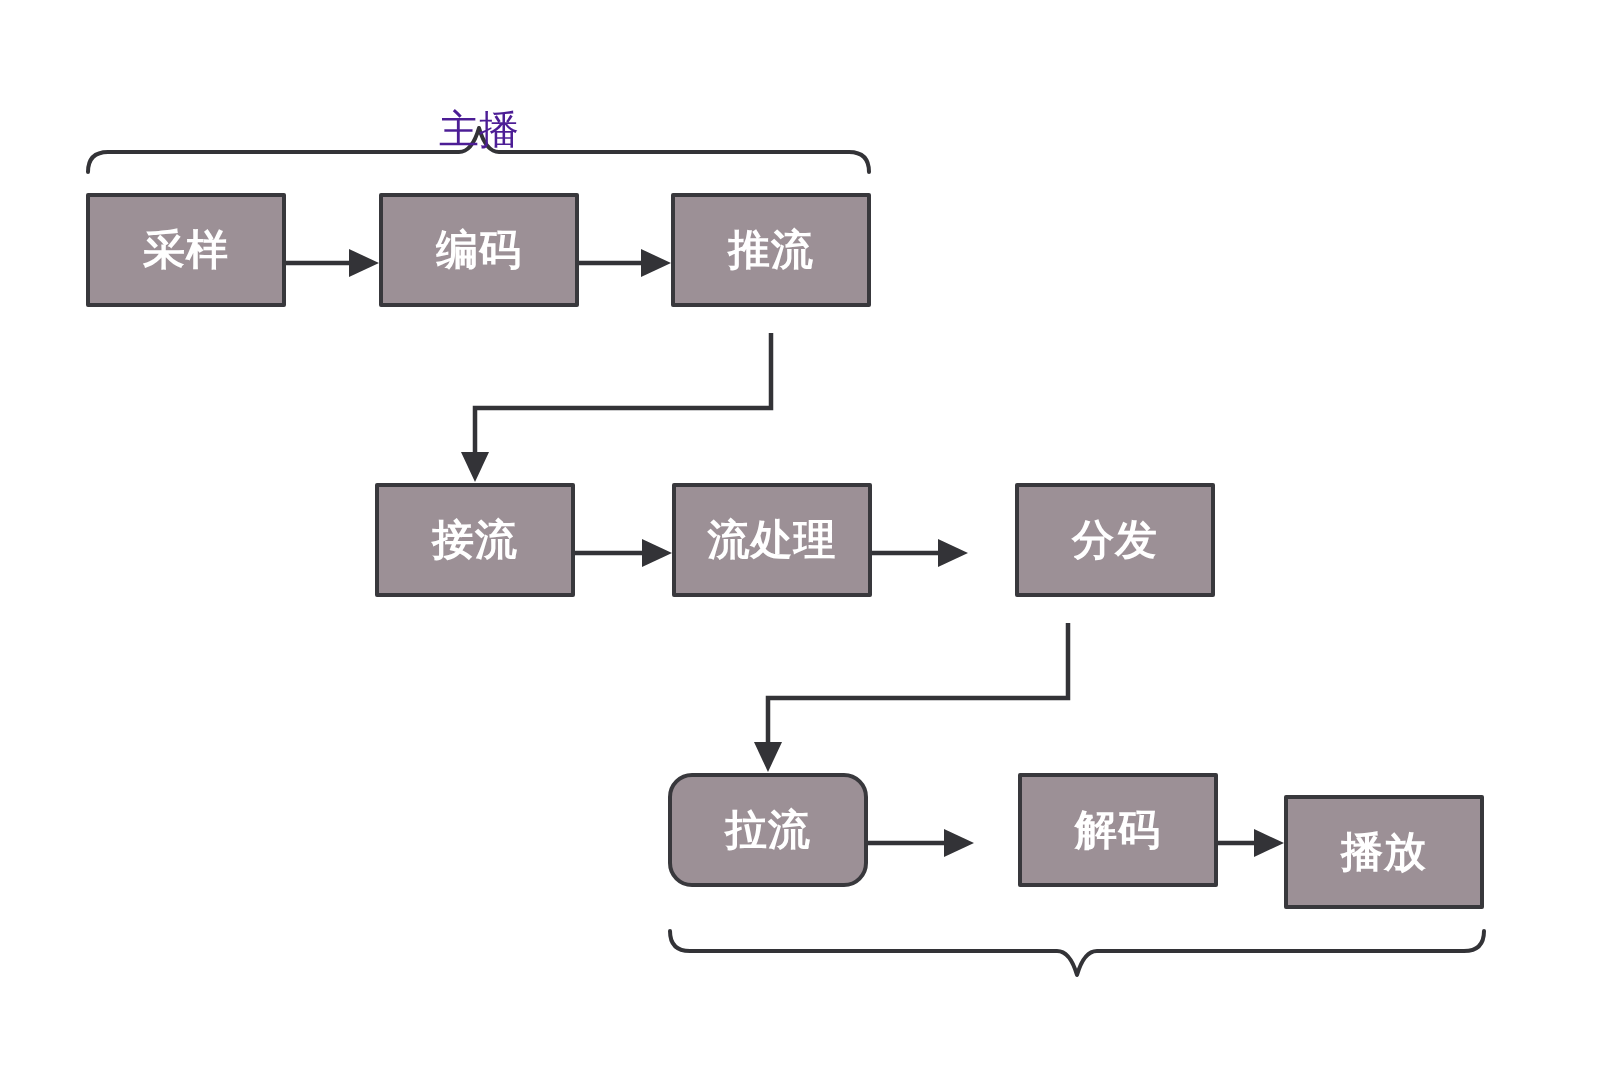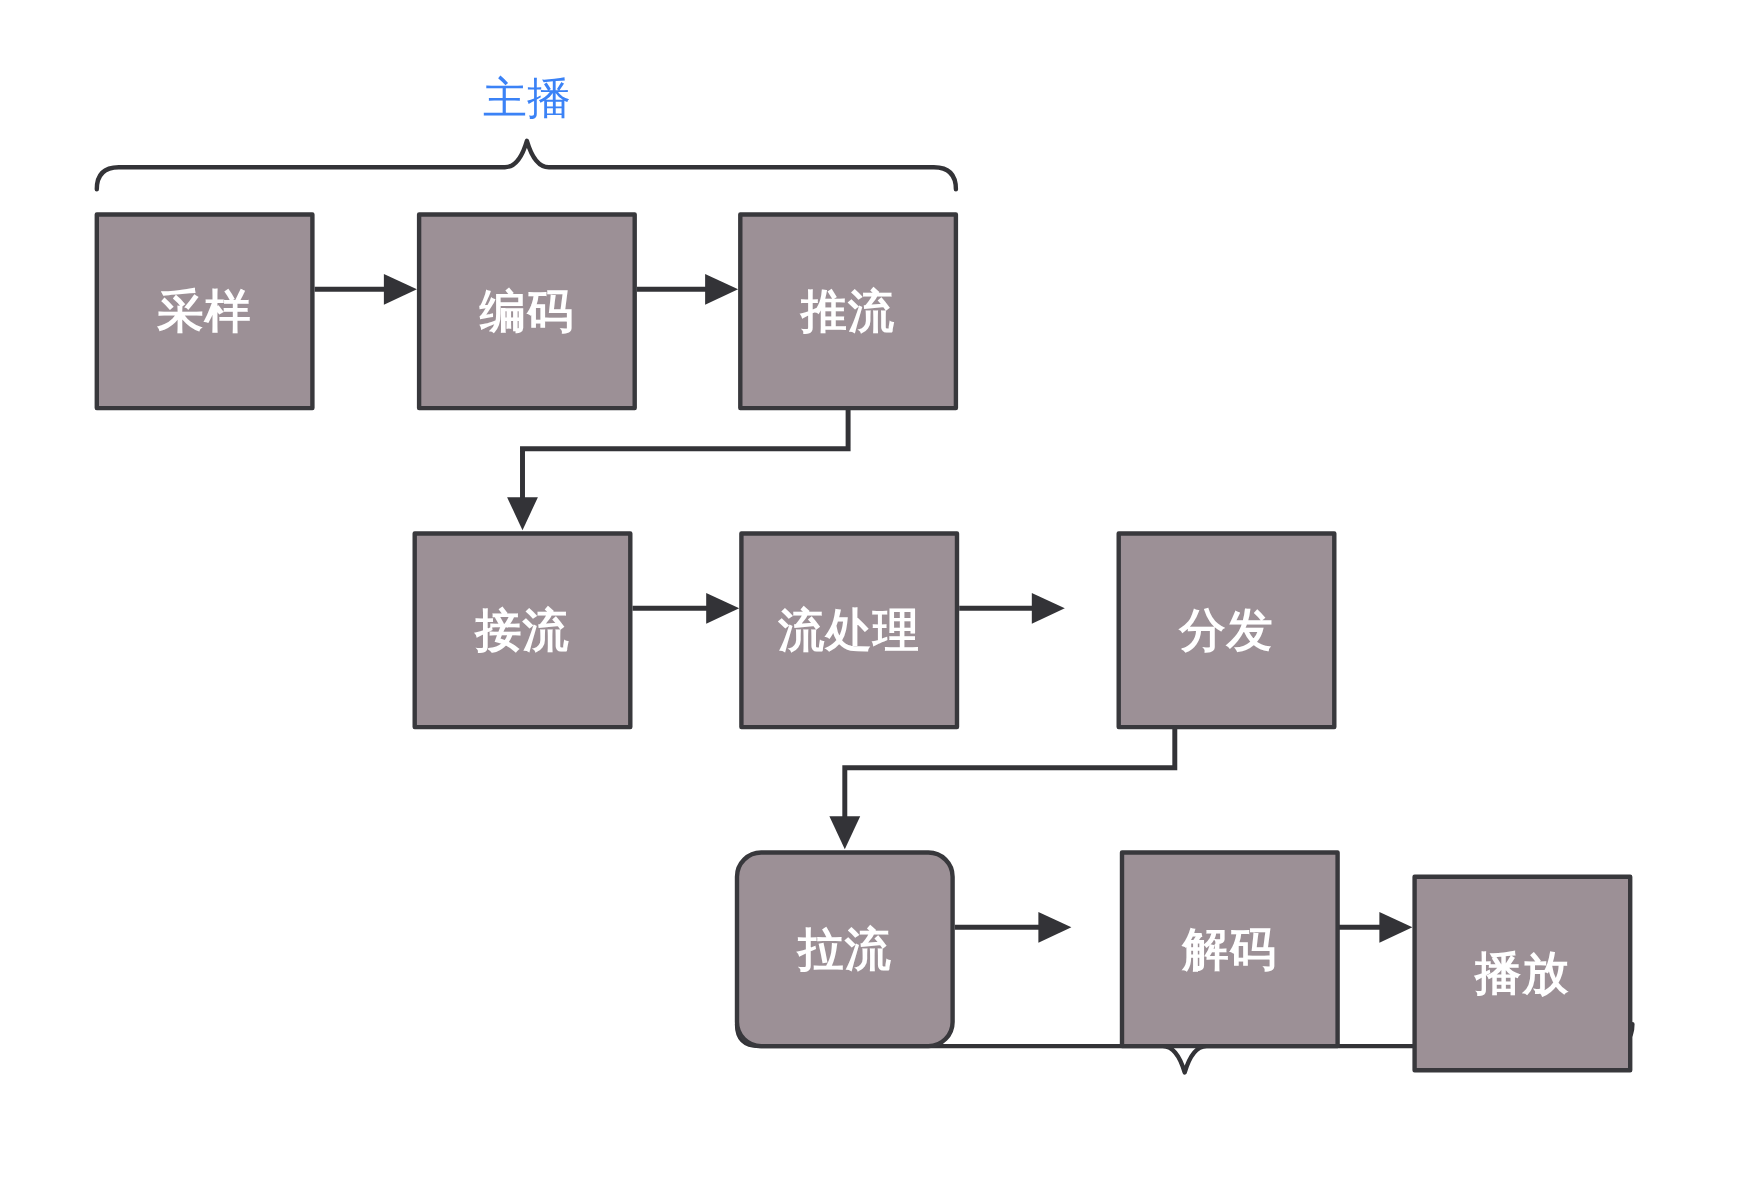--- a/index.html
+++ b/index.html
@@ -18,44 +18,45 @@
   #connector-layer {
     position: absolute;
     left: 0;
     top: 0;
     width: 1597px;
     height: 1087px;
   }
   .node {
     position: absolute;
     width: 200px;
-    height: 180px;
+    height: 114px;
     box-sizing: border-box;
     background: #9c9096;
     border: 4px solid #38383c;
     border-radius: 2px;
     display: flex;
     align-items: center;
     justify-content: center;
     color: #ffffff;
     font-size: 42px;
     font-weight: bold;
     letter-spacing: 1px;
     text-align: center;
   }
   .group-label {
     position: absolute;
     width: 240px;
     height: 50px;
     display: flex;
     align-items: center;
     justify-content: center;
-    color: #3b82f6;
+    color: #4c1d95;
     font-size: 40px;
     font-weight: normal;
+    margin-top: 40px;
   }
   .line {
     stroke: #333337;
     stroke-width: 4.5;
     fill: none;
   }
   .brace {
     stroke: #333337;
     stroke-width: 4;
     fill: none;

